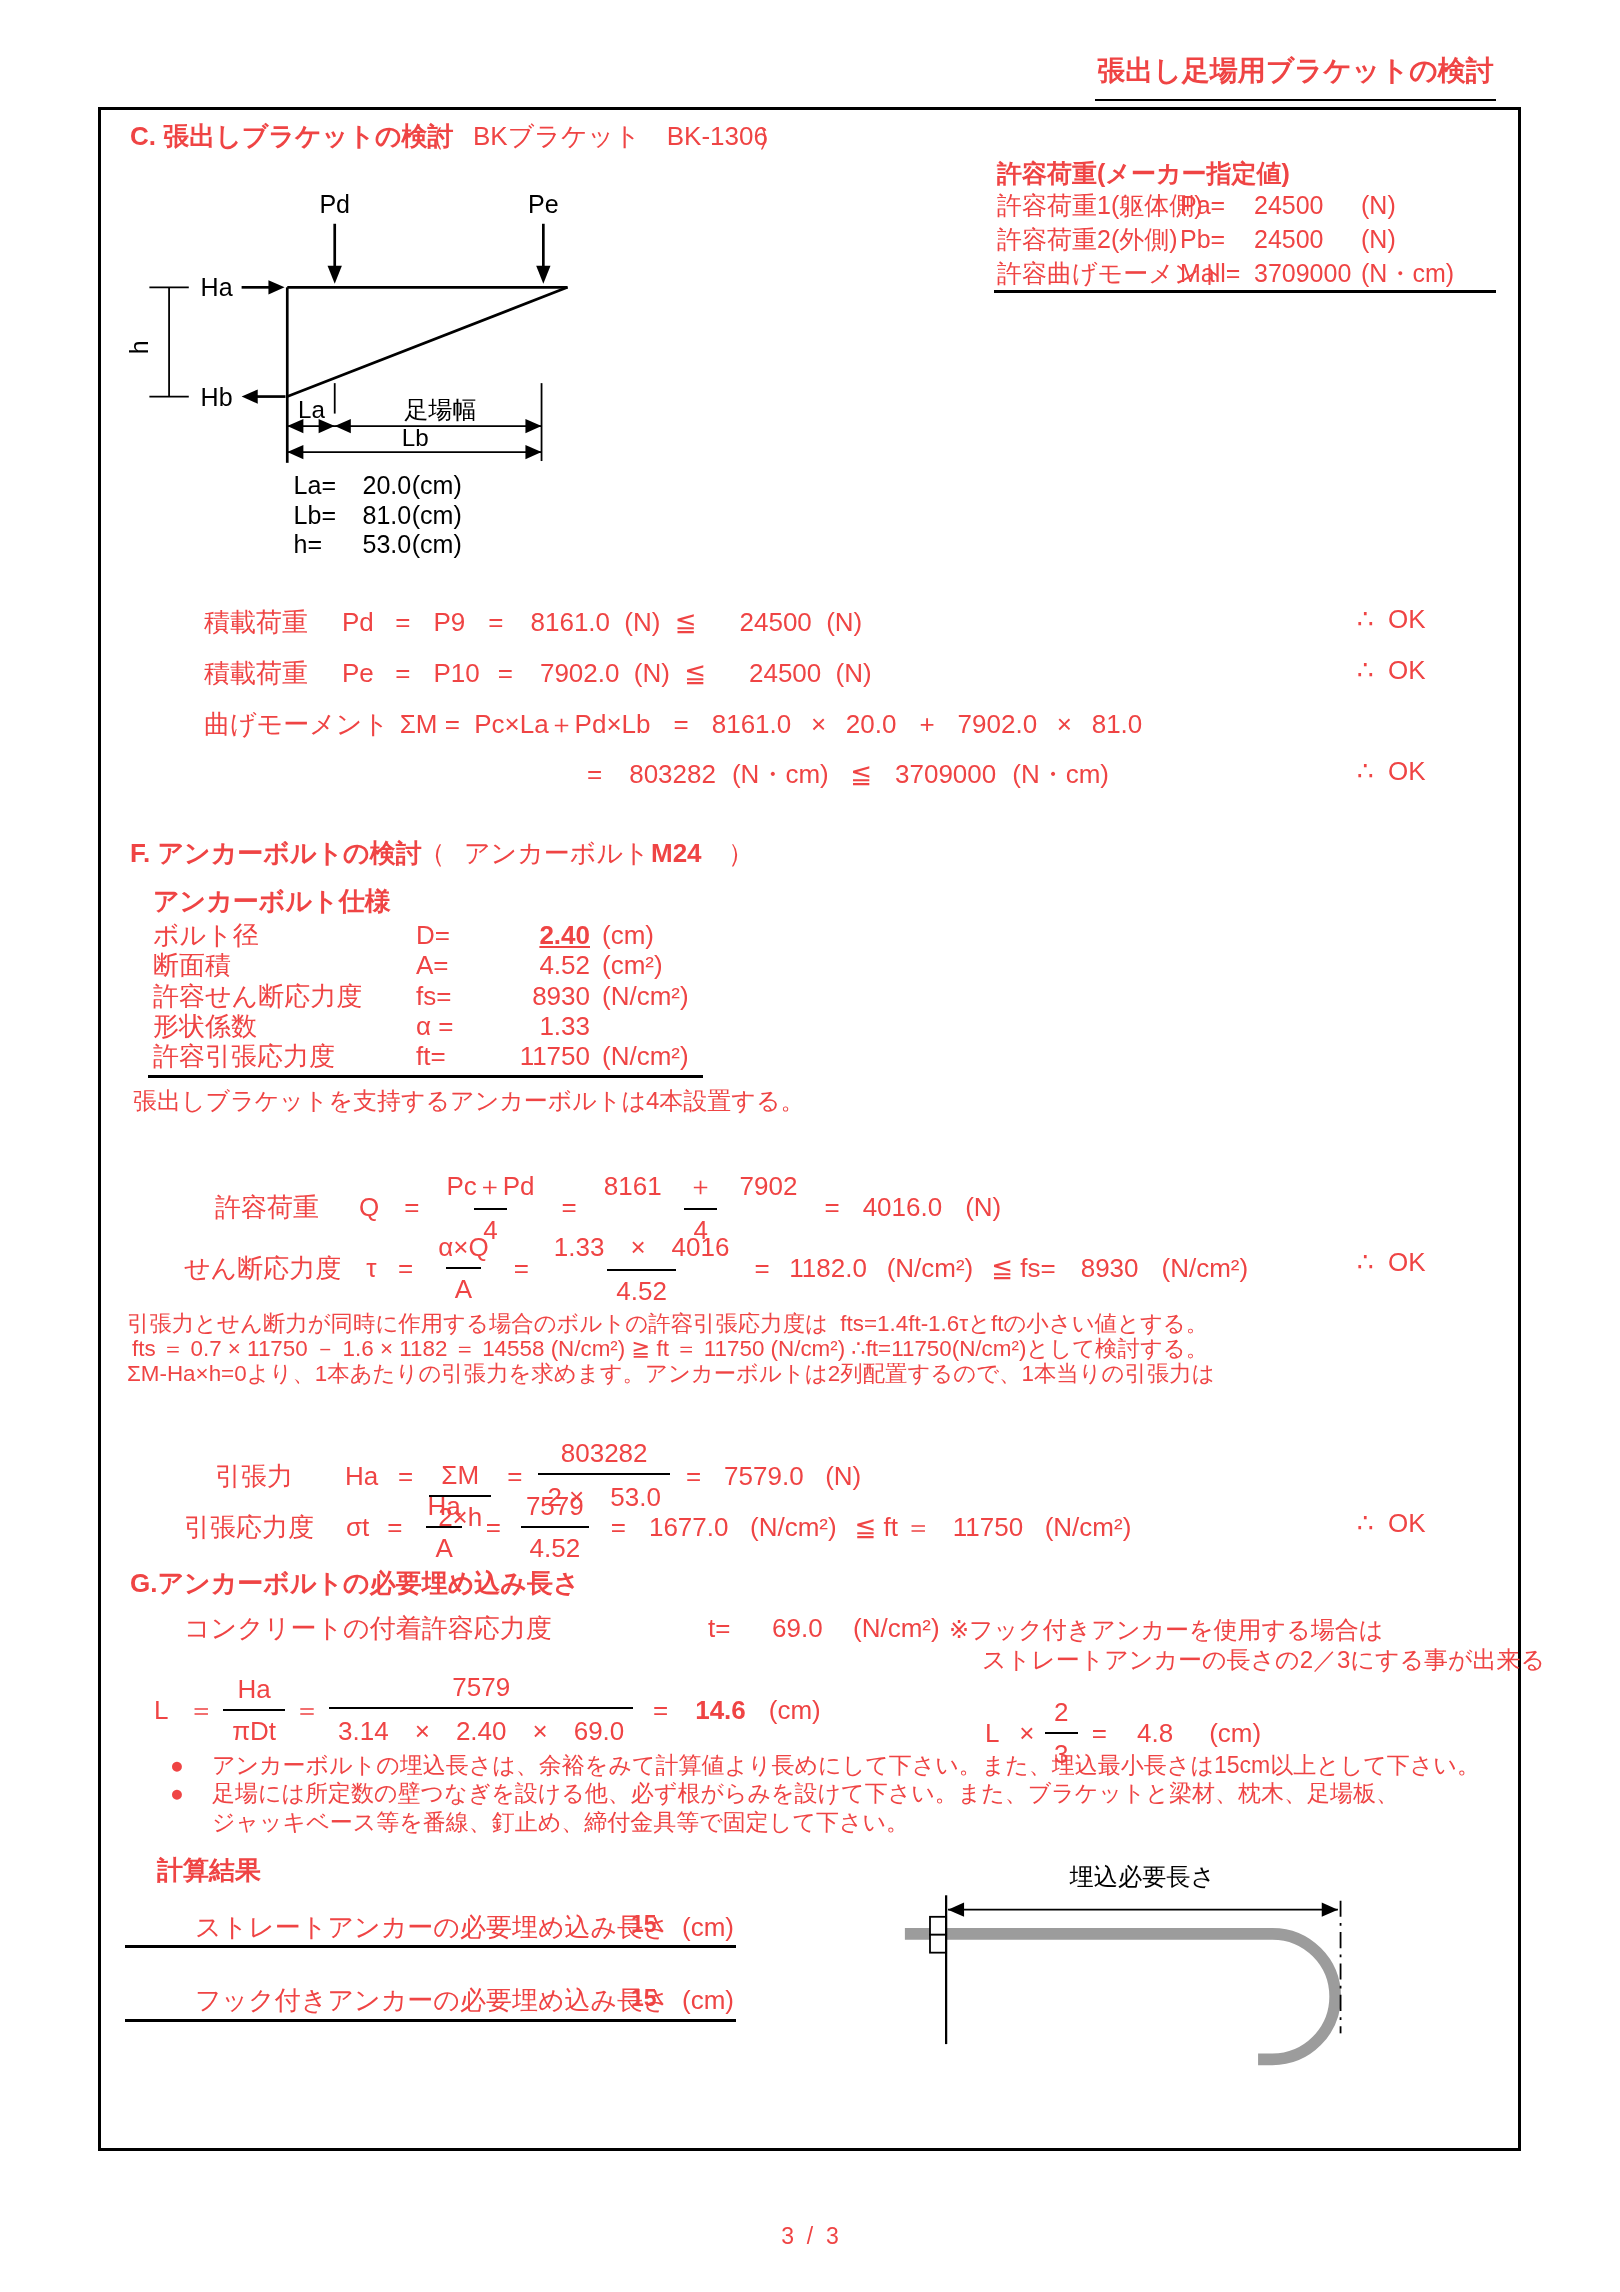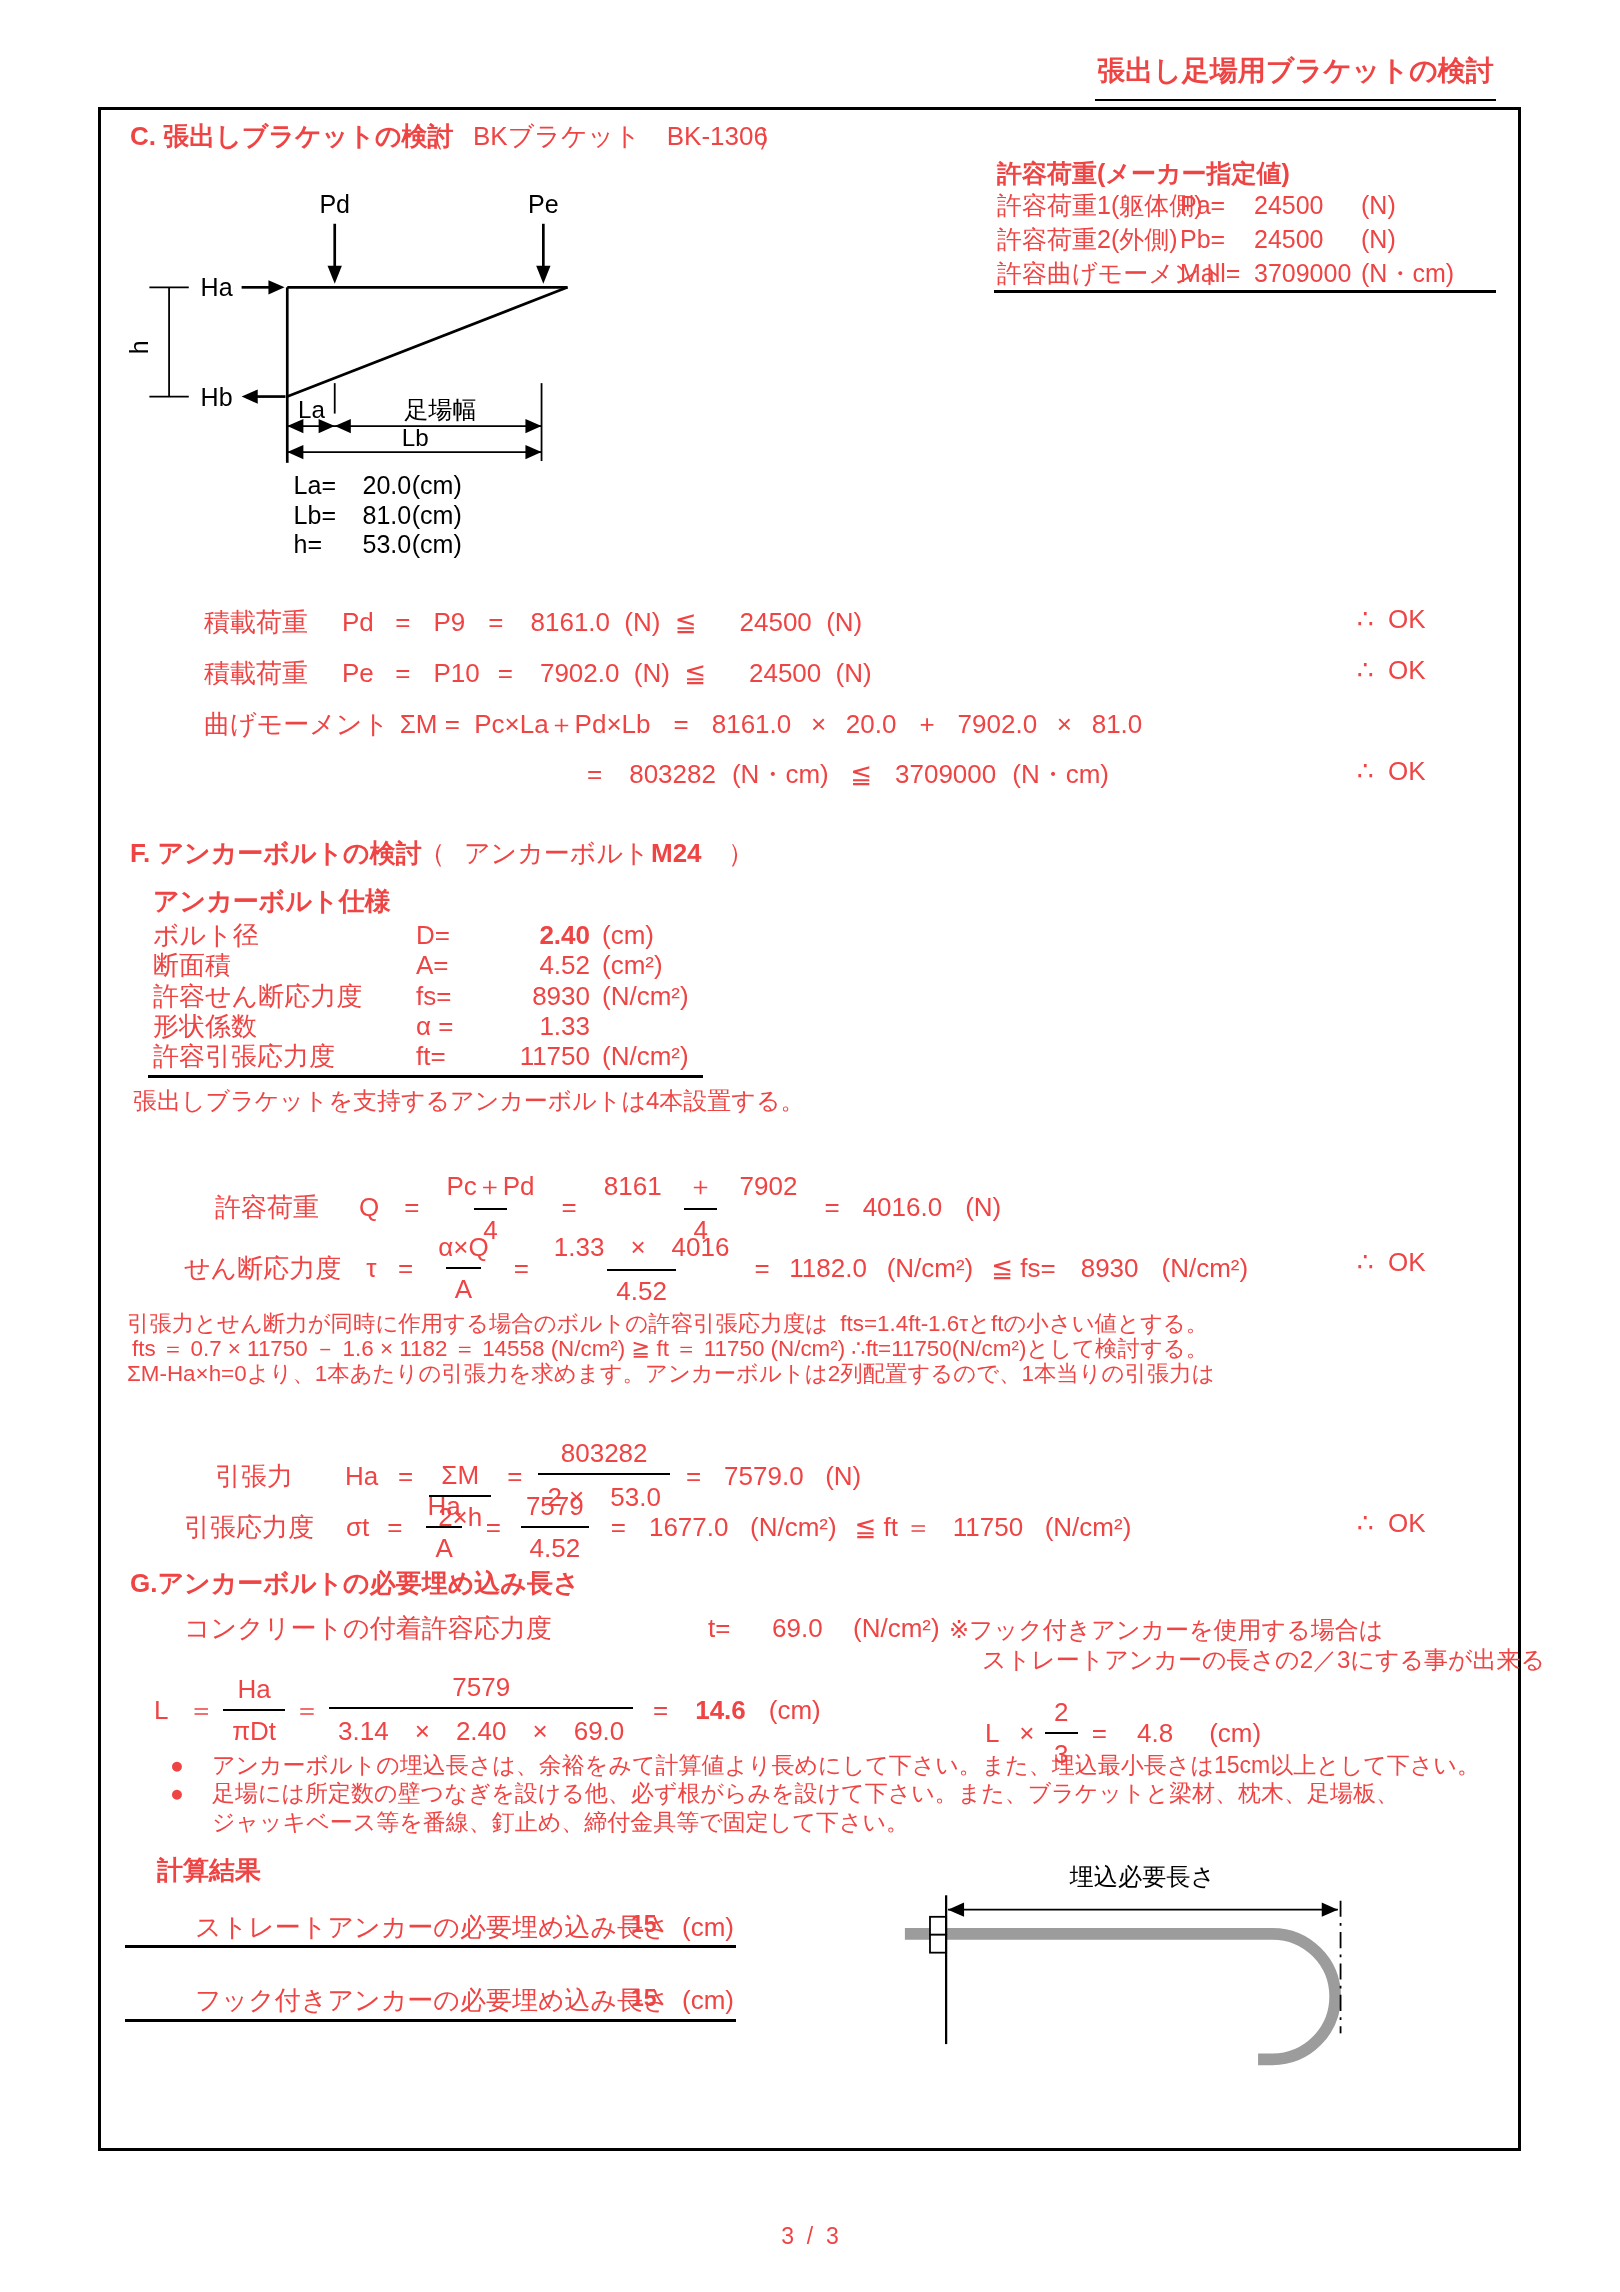--- a/index.html
+++ b/index.html
@@ -164,21 +164,21 @@
 
   <span class="t b" style="left:130px;top:839px;">F. アンカーボルトの検討</span>
   <span class="t" style="left:419px;top:839px;">（</span>
   <span class="t" style="left:464px;top:839px;">アンカーボルト</span>
   <span class="t b" style="left:651px;top:839px;">M24</span>
   <span class="t" style="left:728px;top:839px;">）</span>
 
   <span class="t b" style="left:153px;top:887px;">アンカーボルト仕様</span>
   <span class="t" style="left:153px;top:921px;">ボルト径</span>
   <span class="t" style="left:416px;top:921px;">D=</span>
-  <span class="t rv b" style="left:484px;top:921px;">2.40</span>
+  <span class="t rv b" style="left:484px;top:921px;text-decoration:underline;">2.40</span>
   <span class="t" style="left:602px;top:921px;">(cm)</span>
   <span class="t" style="left:153px;top:951px;">断面積</span>
   <span class="t" style="left:416px;top:951px;">A=</span>
   <span class="t rv" style="left:484px;top:951px;">4.52</span>
   <span class="t" style="left:602px;top:951px;">(cm²)</span>
   <span class="t" style="left:153px;top:982px;">許容せん断応力度</span>
   <span class="t" style="left:416px;top:982px;">fs=</span>
   <span class="t rv" style="left:484px;top:982px;">8930</span>
   <span class="t" style="left:602px;top:982px;">(N/cm²)</span>
   <span class="t" style="left:153px;top:1012px;">形状係数</span>

